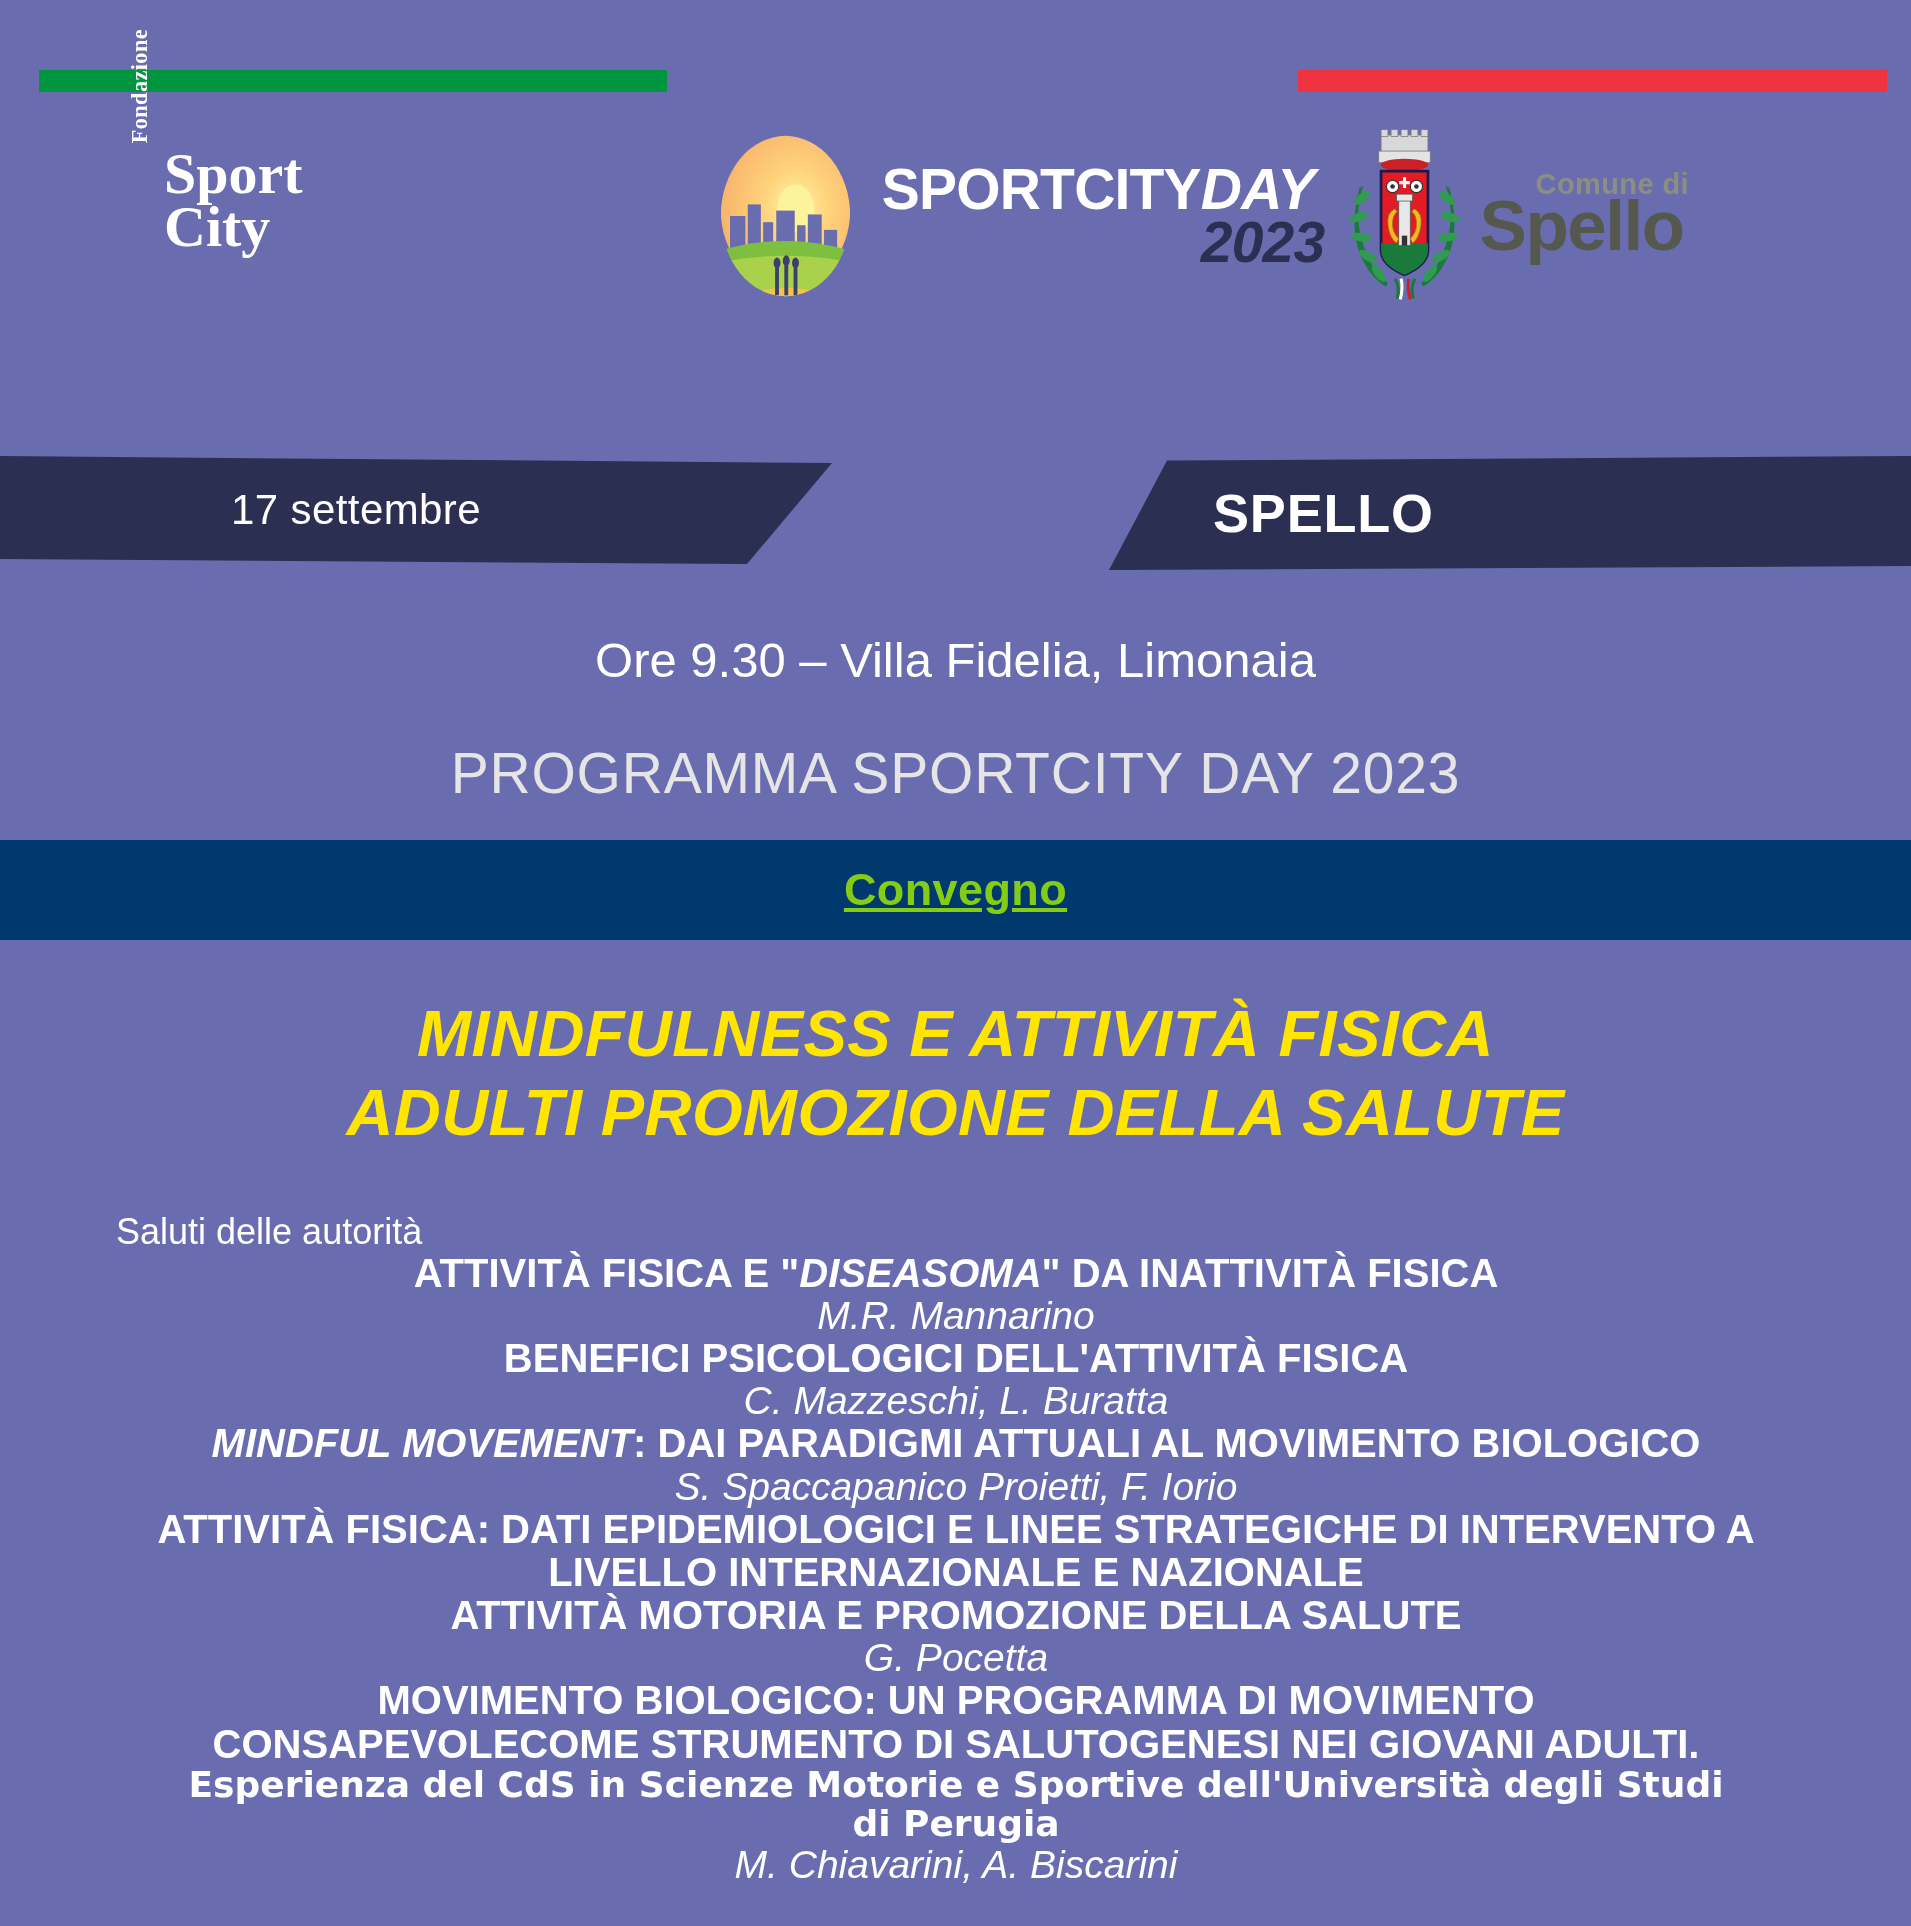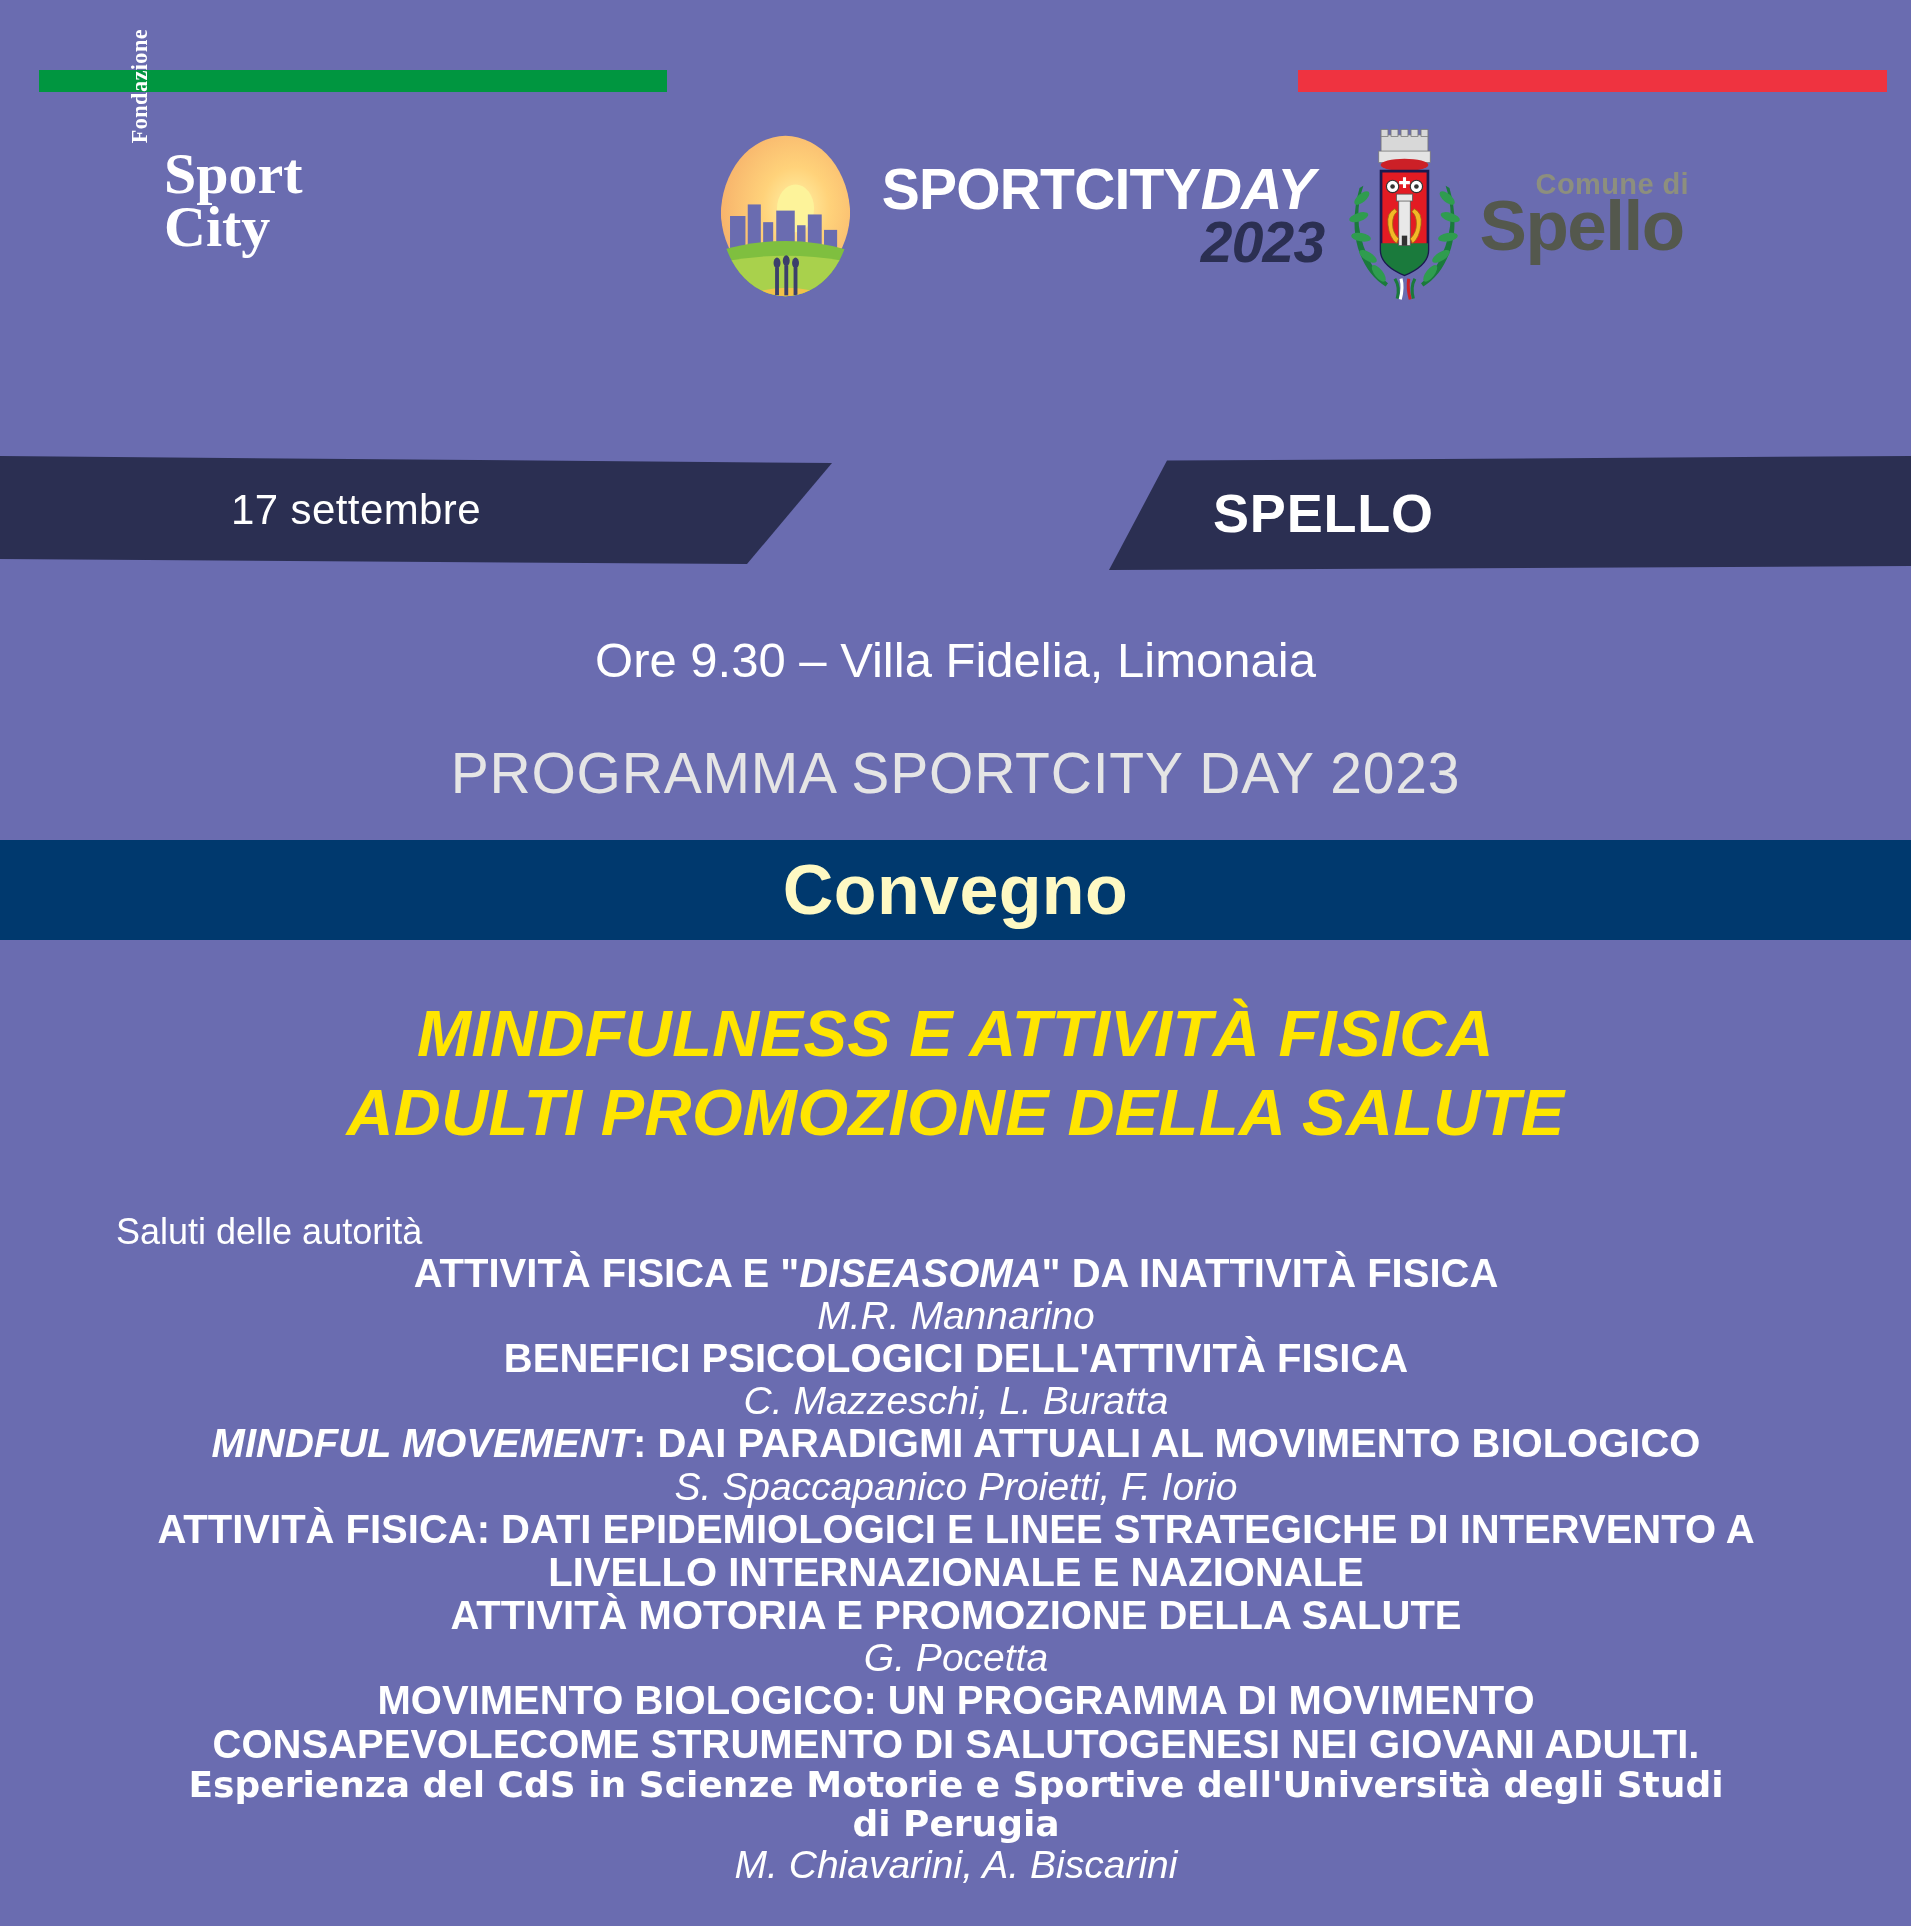--- a/index.html
+++ b/index.html
@@ -73,21 +73,21 @@
   .prog-head{
     position:absolute;left:0;top:740px;width:1911px;text-align:center;
     color:#e5e5e5;font-size:57px;font-weight:normal;letter-spacing:0.8px;
   }
 
   
   .convegno-band{
     position:absolute;left:0;top:840px;width:1911px;height:100px;
     background:#00396e;display:flex;align-items:center;justify-content:center;
   }
-  .convegno-band span{color:#fef9c3;font-size:70px;font-weight:bold;letter-spacing:0.4px;}
+  .convegno-band span{color:#84cc16;font-size:45px;font-weight:bold;letter-spacing:0.4px;text-decoration:underline;}
 
   
   .title-yellow{
     position:absolute;left:0;top:994px;width:1911px;text-align:center;
     color:#ffe500;font-size:65px;font-weight:bold;font-style:italic;
     line-height:1.22;letter-spacing:0.4px;
   }
 
   
   .programme{

